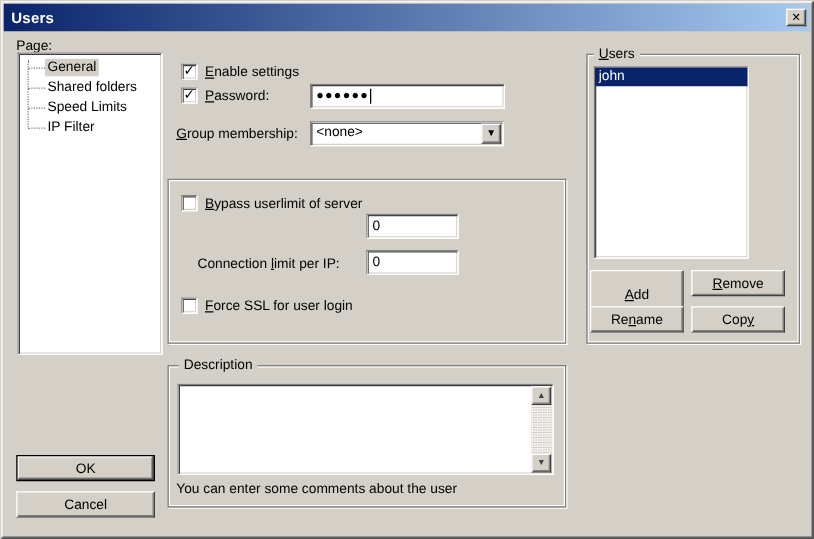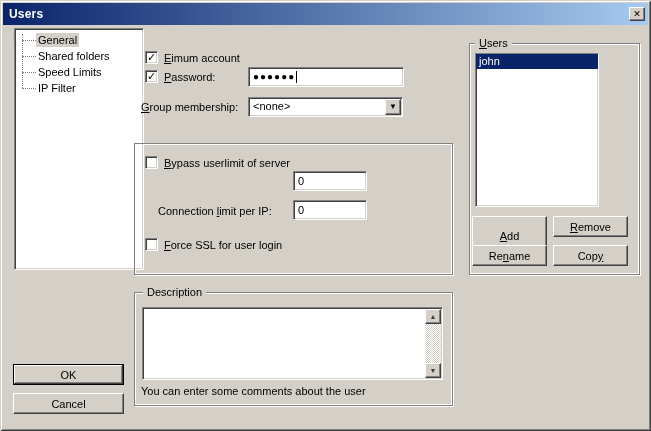--- a/index.html
+++ b/index.html
@@ -69,21 +69,21 @@
   .caret { display:inline-block; width:1px; height:12px; background:#000; margin-left:1px; }
 
   .combo { position:absolute; }
   .combo .combo-value { position:absolute; left:4px; top:2px; font-size:11px; }
   .combo .combo-arrow-btn {
     position:absolute; right:1px; top:1px; bottom:1px; width:16px;
     display:flex; align-items:center; justify-content:center; font-size:8px; line-height:1;
   }
 
   
-  .treebox { position:absolute; left:14px; top:28px; width:130px; height:242px; }
+  .treebox { position:absolute; left:14px; top:42px; width:116px; height:242px; }
   .tree-vline { position:absolute; left:7px; top:5px; height:54px; border-left:1px dotted #808080; }
   .tree-item { position:absolute; left:2px; right:2px; height:16px; display:flex; align-items:center; }
   .tree-dash { width:14px; margin-left:5px; border-top:1px dotted #808080; flex:0 0 14px; }
   .tree-label { padding:0 2px; line-height:14px; white-space:nowrap; }
   .tree-item.selected .tree-label { background:#d4d0c8; }
 
   
   .userslist { position:absolute; left:475px; top:53px; width:124px; height:154px; }
   .list-item { height:15px; line-height:15px; padding-left:3px; color:#fff; }
 
@@ -134,21 +134,21 @@
     <span>Cancel</span>
   </div>
   <div class="btn btn3d btn-default" style="left:13px; top:364px; width:111px; height:21px;">
     <span>OK</span>
   </div>
 
   <div class="checkbox-row" style="left:145px; top:51px;">
     <span class="checkbox">
         <span class="checkmark">✓</span>
       </span>
-    <span><span></span><span class="mn">E</span><span>imum account</span></span>
+    <span><span></span><span class="mn">E</span><span>nable settings</span></span>
   </div>
   <div class="checkbox-row" style="left:145px; top:70px;">
     <span class="checkbox">
         <span class="checkmark">✓</span>
       </span>
     <span><span></span><span class="mn">P</span><span>assword:</span></span>
   </div>
   <div class="textfield sunken" style="left:248px; top:67px; width:156px; height:20px;">
     <span class="pw-dots">●●●●●●</span>
       <span class="caret"></span>

